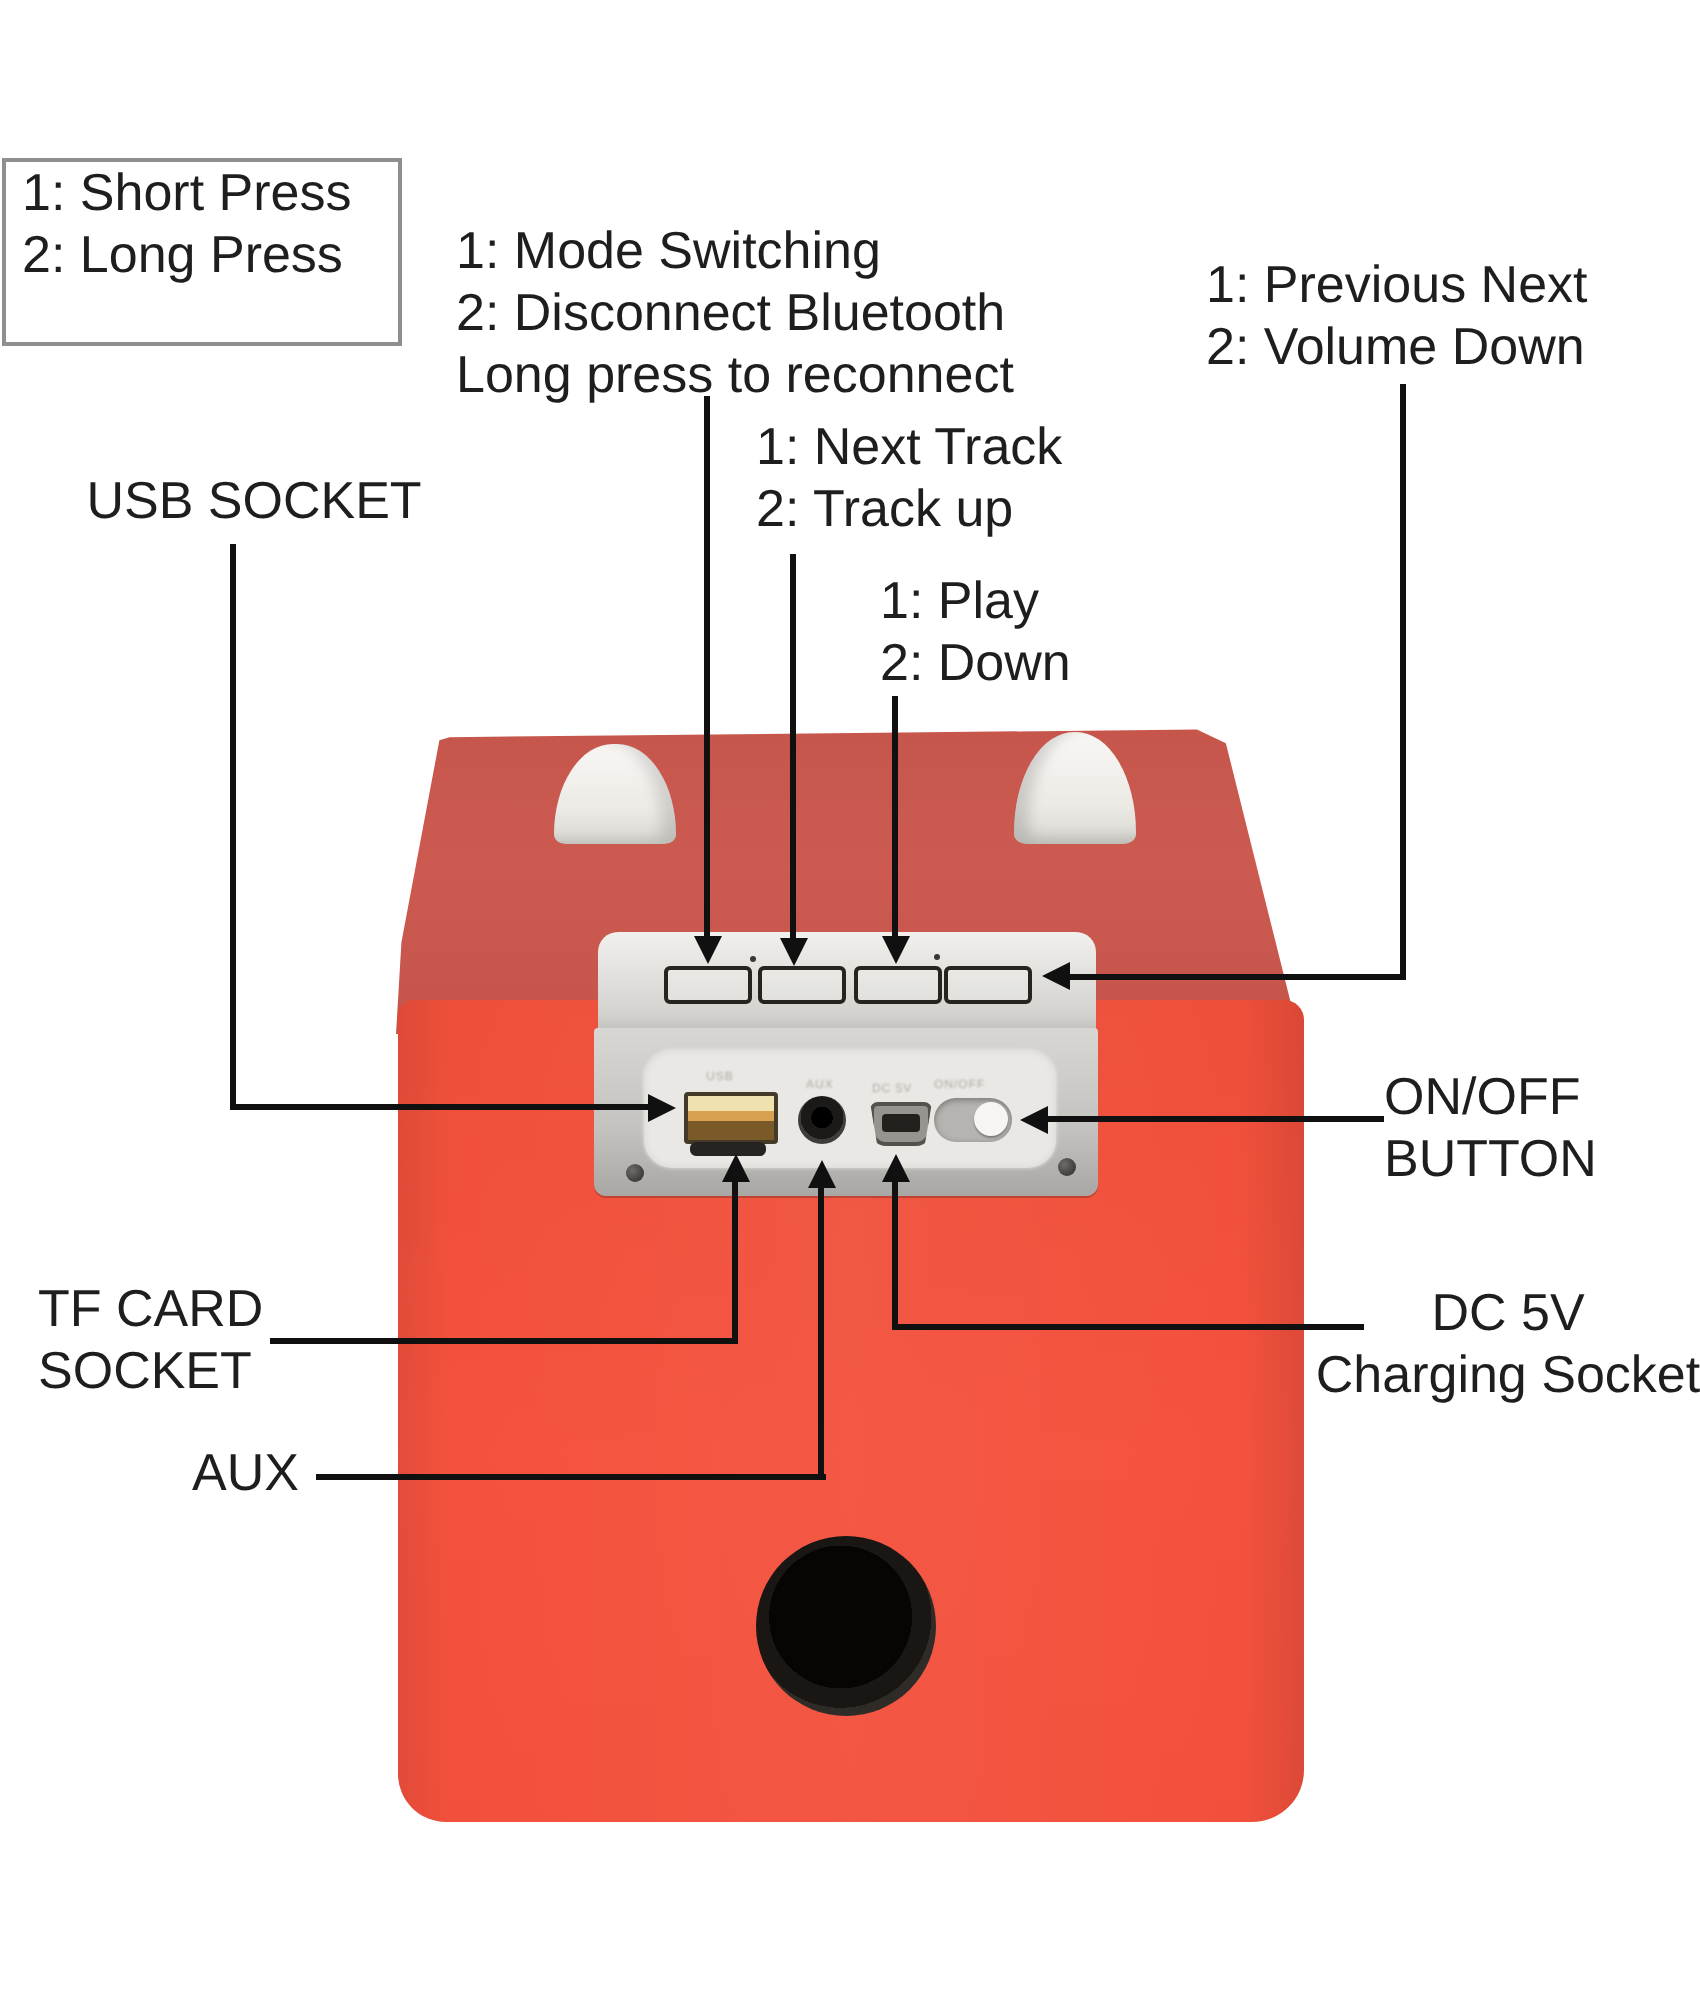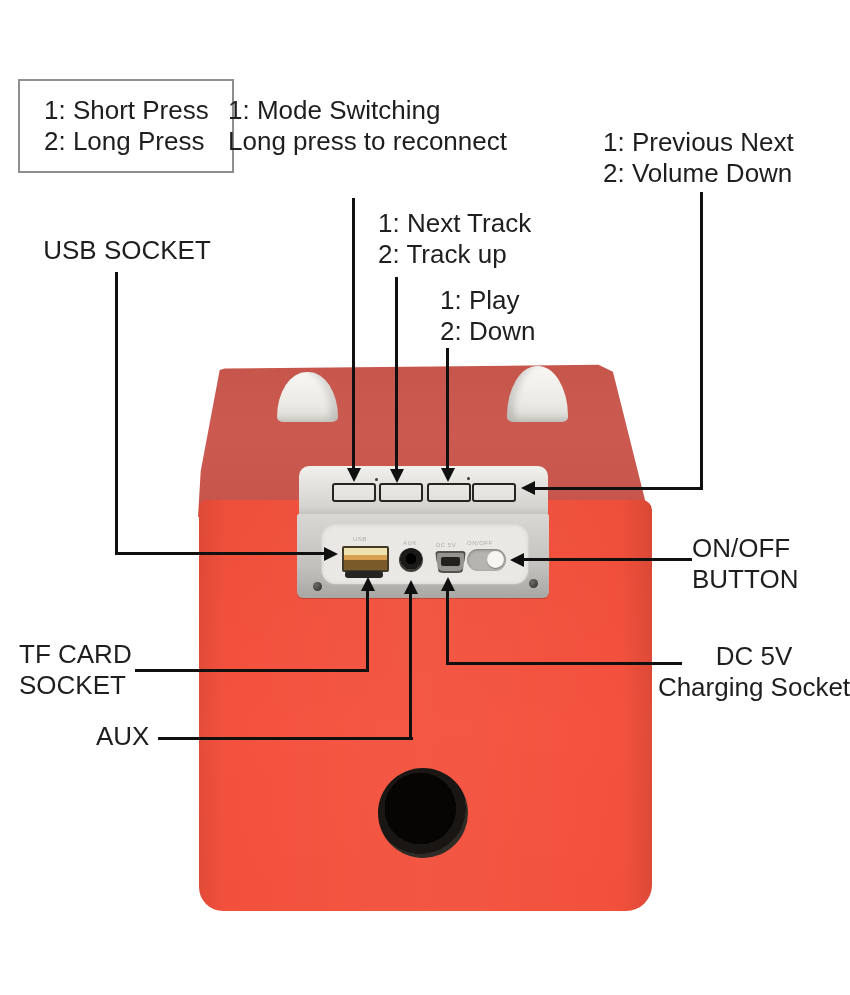--- a/index.html
+++ b/index.html
@@ -84,23 +84,23 @@
   .arr{position:absolute;width:0;height:0;}
   .arr-down{border-left:7px solid transparent;border-right:7px solid transparent;border-top:14px solid #101010;}
   .arr-up{border-left:7px solid transparent;border-right:7px solid transparent;border-bottom:14px solid #101010;}
   .arr-left{border-top:7px solid transparent;border-bottom:7px solid transparent;border-right:14px solid #101010;}
   .arr-right{border-top:7px solid transparent;border-bottom:7px solid transparent;border-left:14px solid #101010;}
   .arr-mode{left:347px;top:468px;} .arr-next{left:390px;top:469px;} .arr-play{left:441px;top:468px;}
   .arr-prev{left:521px;top:481px;} .arr-onoff{left:510px;top:553px;} .arr-usb{left:324px;top:547px;}
   .arr-tf{left:361px;top:577px;} .arr-aux{left:404px;top:580px;} .arr-dc{left:441px;top:577px;}
 
   
-  .press-box{position:absolute;left:18px;top:79px;width:188px;height:90px;border:2px solid #8f8f8f;
-    display:flex;flex-direction:column;justify-content:center;padding-left:24px;}
-  .mode-block{left:228px;top:95px;}
+  .press-box{position:absolute;left:1px;top:79px;width:188px;height:90px;border:2px solid #8f8f8f;
+    display:flex;flex-direction:column;padding-left:8px;}
+  .mode-block{left:228px;top:110px;}
   .prev-block{left:603px;top:127px;}
   .next-block{left:378px;top:208px;}
   .play-block{left:440px;top:285px;}
   .usb-block{left:42px;top:235px;width:170px;}
   .onoff-block{left:692px;top:533px;}
   .tf-block{left:19px;top:639px;}
   .aux-block{left:96px;top:721px;}
   .dc-block{left:656px;top:641px;width:196px;}
 </style>
 </head>
@@ -161,20 +161,21 @@
   <div class="ln ln-dc-v"></div>
   <div class="arr arr-up arr-dc"></div>
 
   <div class="lbl press-box">
     <div>1: Short Press</div>
     <div>2: Long Press</div>
   </div>
 
   <div class="lbl mode-block">
     <div>1: Mode Switching</div>
+    <div>2: Disconnect Bluetooth</div>
     <div>Long press to reconnect</div>
   </div>
 
   <div class="lbl prev-block">
     <div>1: Previous Next</div>
     <div>2: Volume Down</div>
   </div>
 
   <div class="lbl next-block">
     <div>1: Next Track</div>

